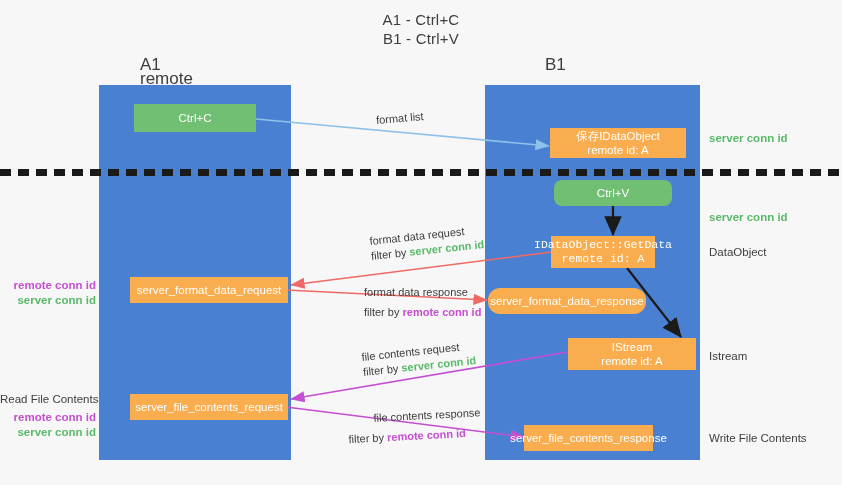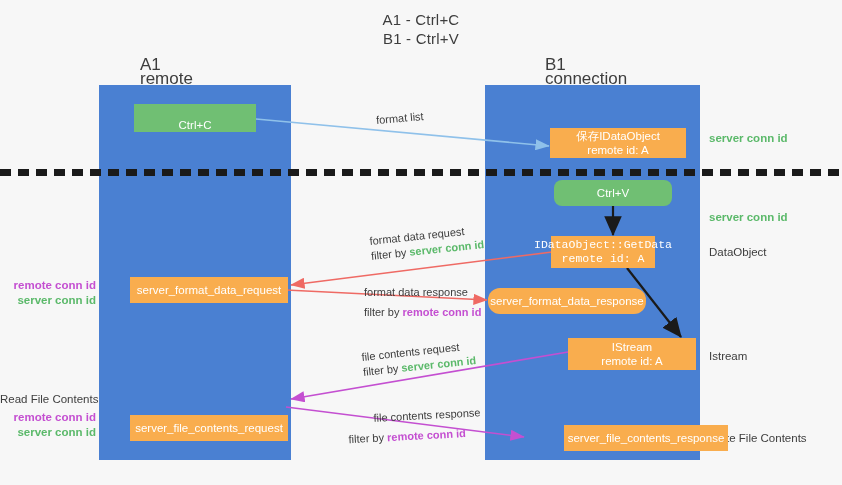--- a/index.html
+++ b/index.html
@@ -105,21 +105,20 @@
     <div>A1 - Ctrl+C</div>
     <div>B1 - Ctrl+V</div>
   </div>
 
   <div class="abs col-head" style="left:140px; top:58px; width:120px;">
     <div>A1</div>
     <div>remote</div>
   </div>
   <div class="abs col-head" style="left:545px; top:58px; width:120px;">
     <div>B1</div>
-    <div>connection</div>
   </div>
 
   <div class="abs lane" style="left:99px;  top:85px; width:192px; height:375px;"></div>
   <div class="abs lane" style="left:485px; top:85px; width:215px; height:375px;"></div>
 
   <svg id="wires" viewBox="0 0 842 485">
     <defs>
       <marker id="ah-blue" markerWidth="9" markerHeight="7" refX="8.5" refY="3.5" orient="auto">
         <polygon points="0,0 9,3.5 0,7" fill="#8fc1ea"></polygon>
       </marker>
@@ -146,29 +145,29 @@
 
     <line x1="568" y1="352" x2="291" y2="399" stroke="#c44fd1" stroke-width="1.6" marker-end="url(#ah-mag)"></line>
 
     <line x1="286" y1="407" x2="524" y2="437" stroke="#c44fd1" stroke-width="1.6" marker-end="url(#ah-mag)"></line>
   </svg>
 
   <div class="abs dash-sep" style="left:0; top:169px; width:842px; height:7px;
               background-image: repeating-linear-gradient(to right, #1a1a1a 0px, #1a1a1a 11px, rgba(0,0,0,0) 11px, rgba(0,0,0,0) 18px);">
   </div>
 
-  <div class="abs node green" style="left:134px; top:104px; width:122px; height:28px;justify-content:flex-end;">
+  <div class="abs node green" style="left:134px; top:104px; width:122px; height:28px;">
     <span>Ctrl+C</span>
   </div>
 
   <div class="abs node orange" style="left:130px; top:277px; width:158px; height:26px;">
     <span>server_format_data_request</span>
   </div>
 
-  <div class="abs node orange" style="left:130px; top:394px; width:158px; height:26px;margin-top:21px;">
+  <div class="abs node orange" style="left:130px; top:394px; width:158px; height:26px;">
     <span>server_file_contents_request</span>
   </div>
 
   <div class="abs node orange" style="left:550px; top:128px; width:136px; height:30px;">
     <span>保存IDataObject</span>
     <span class="l2">remote id: A</span>
   </div>
 
   <div class="abs node green" style="left:554px; top:180px; width:118px; height:26px;border-radius:8px;">
     <span>Ctrl+V</span>
@@ -181,21 +180,21 @@
 
   <div class="abs node orange" style="left:488px; top:288px; width:158px; height:26px;border-radius:12px;">
     <span>server_format_data_response</span>
   </div>
 
   <div class="abs node orange" style="left:568px; top:338px; width:128px; height:32px;">
     <span>IStream</span>
     <span class="l2">remote id: A</span>
   </div>
 
-  <div class="abs node orange" style="left:524px; top:425px; width:164px; height:26px;margin-left:40px;">
+  <div class="abs node orange" style="left:524px; top:425px; width:129px; height:26px;">
     <span>server_file_contents_response</span>
   </div>
 
   <div class="abs elabel" style="left:376px; top:111px; transform:rotate(-5deg);">format list</div>
 
   <div class="abs elabel" style="left:370px; top:228px; transform:rotate(-6deg);">
     <div>format data request</div>
     <div><span>filter by </span><b class="t-server">server conn id</b></div>
   </div>
 

